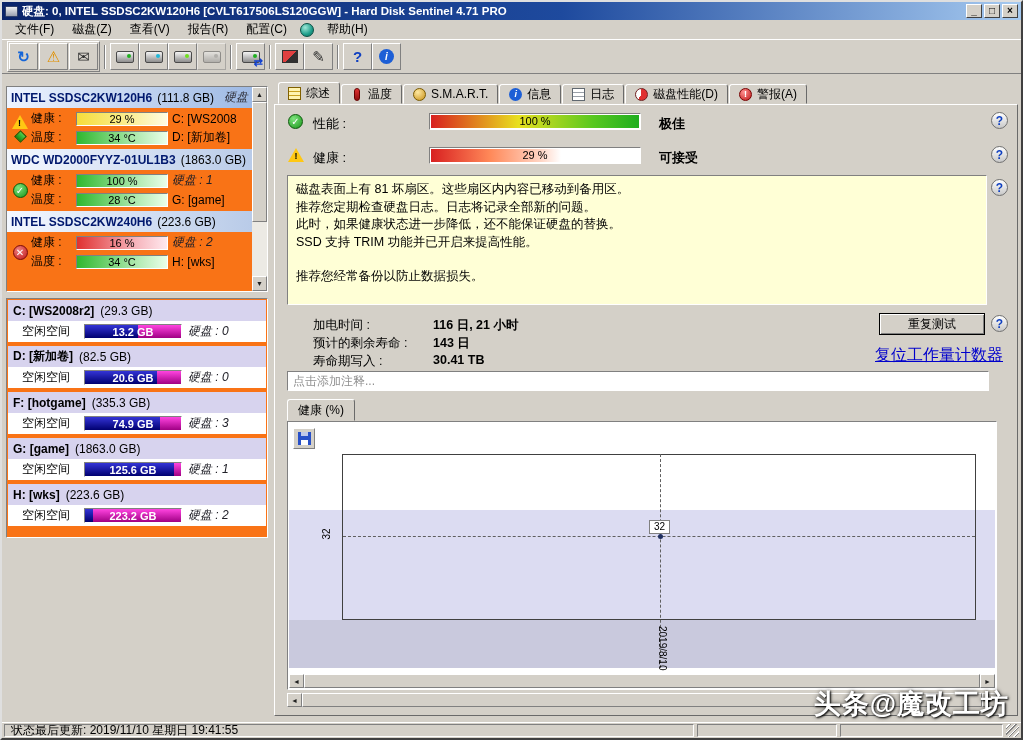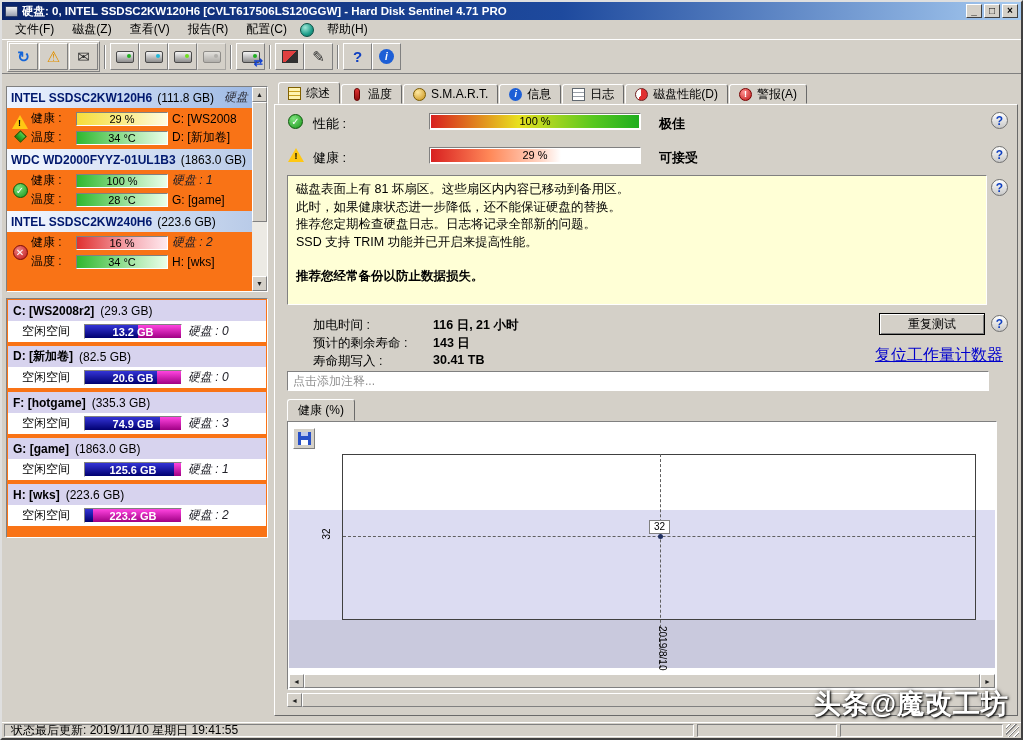--- a/index.html
+++ b/index.html
@@ -485,25 +485,25 @@
     <span class="row-label" style="position:absolute;left:38px;top:44px">健康 :</span>
     <span class="bigbar" style="left:154px;top:42px">
         <i class="health-fill"></i>
         <b>29 %</b>
       </span>
     <span class="row-label" style="position:absolute;left:384px;top:44px;font-weight:bold">可接受</span>
     <span class="help" style="left:716px;top:41px">?</span>
 
     <div class="notebox" style="left:12px;top:70px;width:700px;height:130px">
       <div>磁盘表面上有 81 坏扇区。这些扇区内内容已移动到备用区。</div>
+      <div>推荐您定期检查硬盘日志。日志将记录全部新的问题。</div>
       <div>此时，如果健康状态进一步降低，还不能保证硬盘的替换。</div>
-      <div>推荐您定期检查硬盘日志。日志将记录全部新的问题。</div>
       <div>SSD 支持 TRIM 功能并已开启来提高性能。</div>
       <div style="height:17px"></div>
-      <div style="font-weight:bold">推荐您经常备份以防止数据损失。</div>
+      <div style="font-weight:normal">推荐您经常备份以防止数据损失。</div>
     </div>
     <span class="help" style="left:716px;top:74px">?</span>
 
     <span class="stat-label" style="left:38px;top:212px">加电时间 :</span>
     <span class="stat-value" style="left:158px;top:212px">116 日, 21 小时</span>
     <span class="stat-label" style="left:38px;top:230px">预计的剩余寿命 :</span>
     <span class="stat-value" style="left:158px;top:230px">143 日</span>
     <span class="stat-label" style="left:38px;top:248px">寿命期写入 :</span>
     <span class="stat-value" style="left:158px;top:248px">30.41 TB</span>
 

